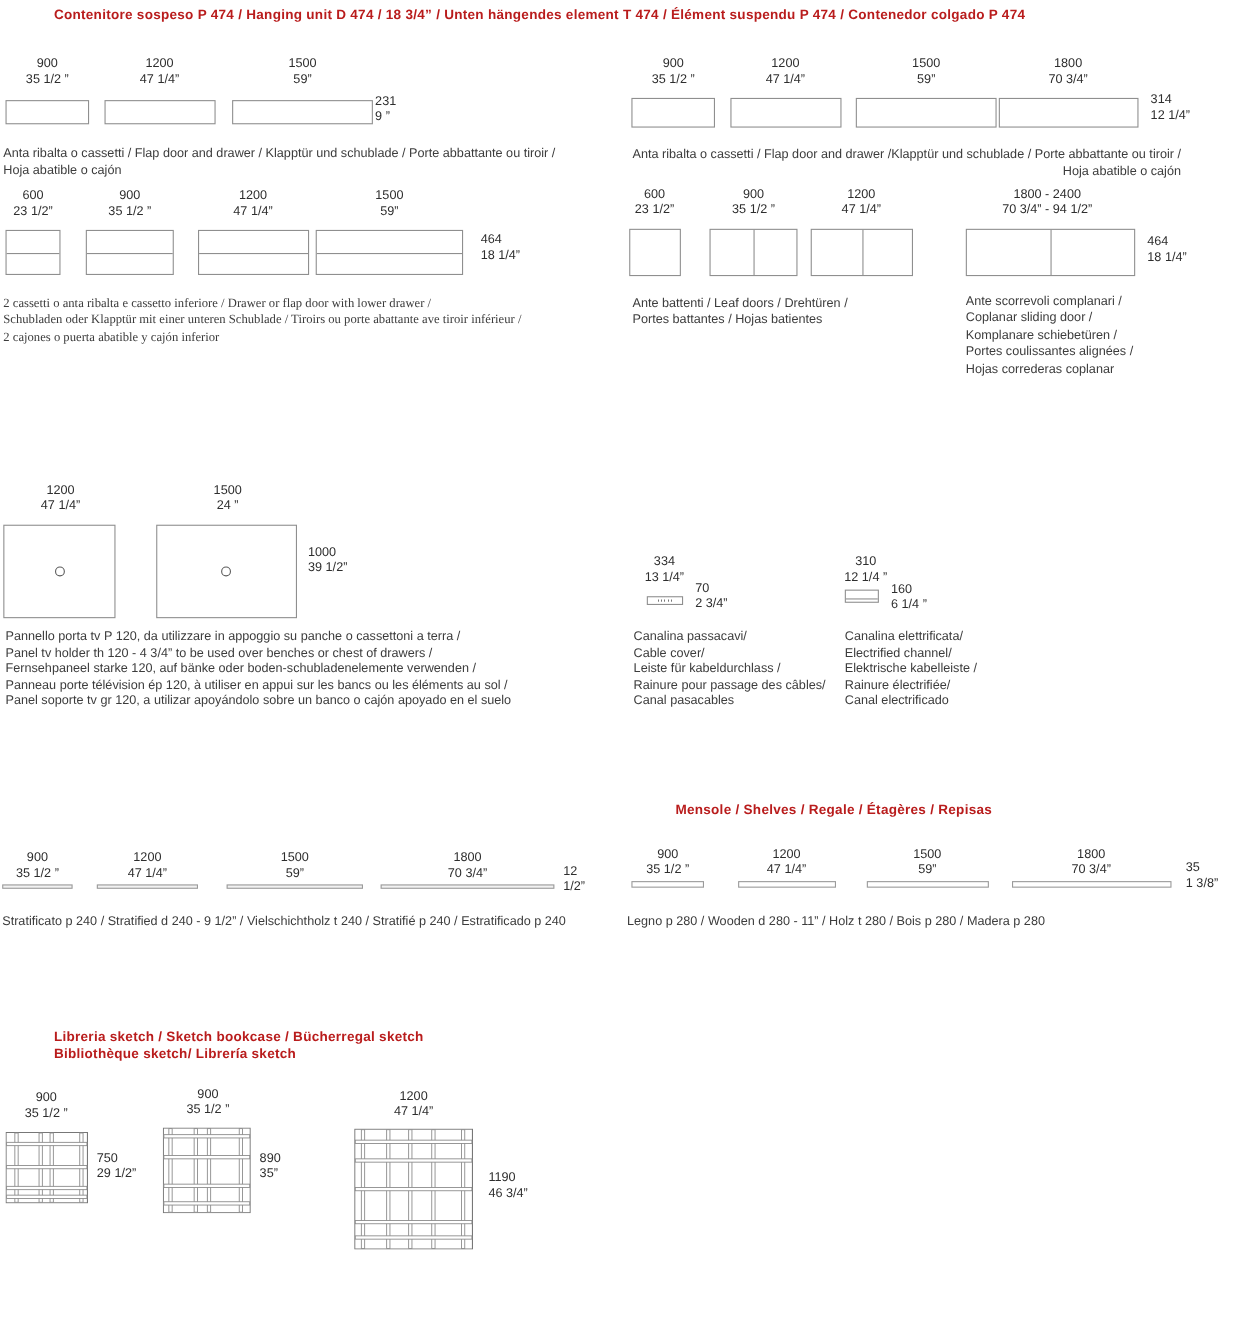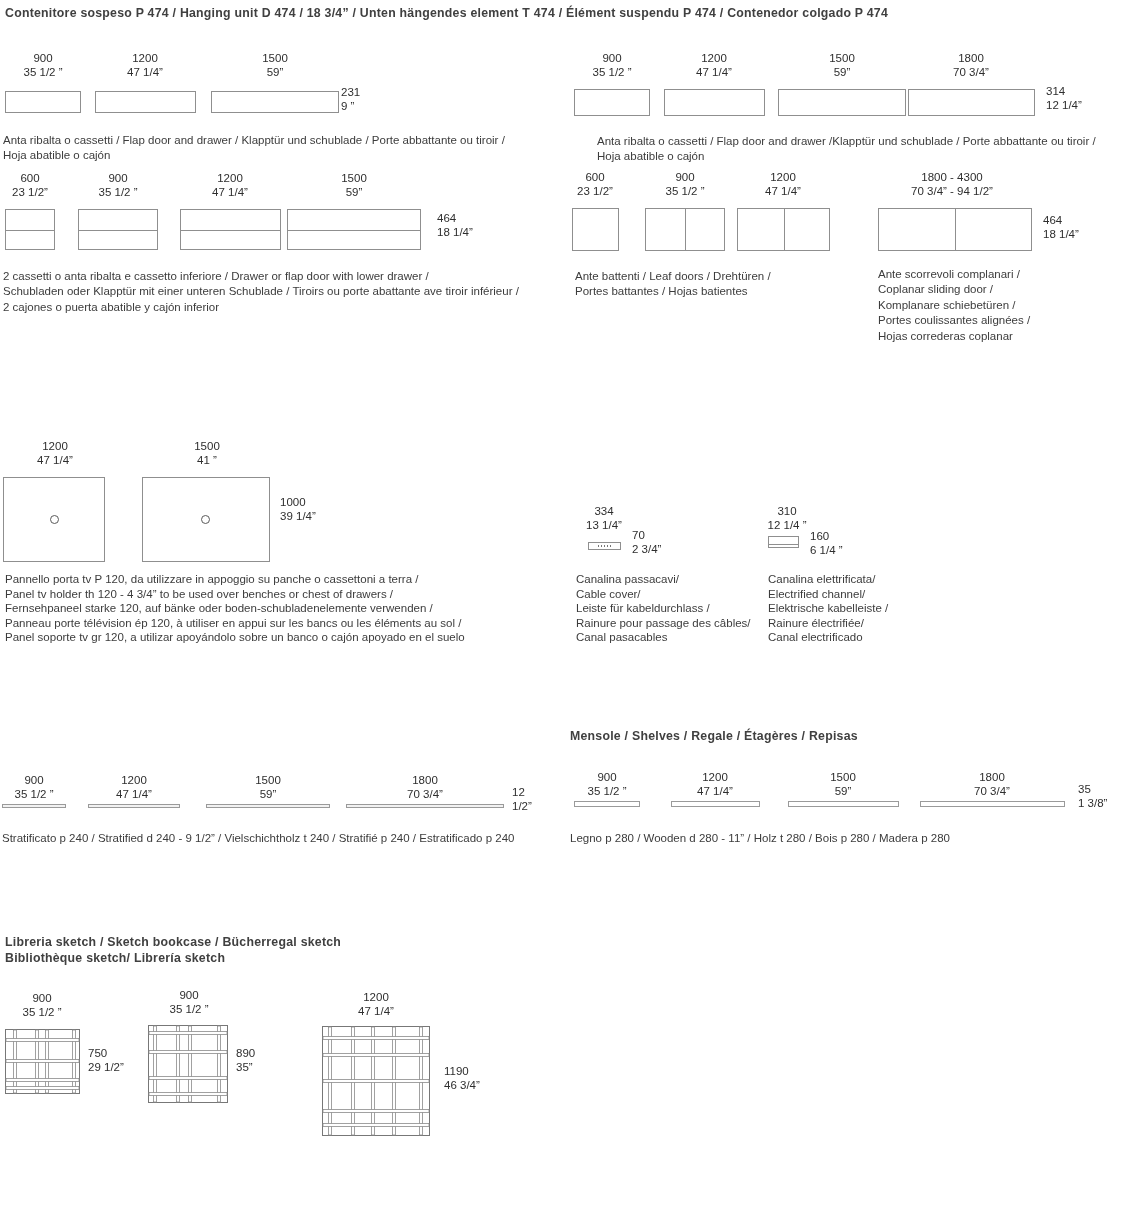--- a/index.html
+++ b/index.html
@@ -1,19 +1,19 @@
 <!DOCTYPE html>
 <html><head>
 <meta charset="utf-8">
 <style>
   html,body{margin:0;padding:0;background:#fff;}
   #page{position:relative;width:1121px;height:1210px;background:#ffffff;overflow:hidden;
         font-family:"Liberation Sans","DejaVu Sans",sans-serif;color:#3a3a3a;font-size:11.5px;}
   .abs{position:absolute;}
-  .sect{font-weight:bold;color:#404040;font-size:12.3px;letter-spacing:.25px;white-space:pre-line;line-height:15.5px;}
+  .sect{font-weight:bold;color:#b91c1c;font-size:12.3px;letter-spacing:.25px;white-space:pre-line;line-height:15.5px;margin-left:44px;}
   .dim{position:absolute;transform:translateX(-50%);text-align:center;white-space:nowrap;line-height:13.6px;color:#2e2e2e;}
   .dim span{display:block;}
   .hlab{position:absolute;white-space:nowrap;line-height:13.6px;color:#2e2e2e;}
   .hlab span{display:block;}
   .box{position:absolute;border:1px solid #8f8f8f;background:#fff;box-sizing:border-box;}
   .hdiv{position:absolute;left:0;right:0;top:50%;border-top:1px solid #8f8f8f;}
   .vdiv{position:absolute;top:0;bottom:0;left:50%;border-left:1px solid #8f8f8f;}
   .cap{position:absolute;white-space:pre-line;line-height:15.4px;color:#3c3c3c;}
   .cap.tight{line-height:14.6px;}
   .bar{position:absolute;box-sizing:border-box;border:1px solid #9a9a9a;background:#f2f2f2;}
@@ -70,21 +70,21 @@
       <span>70 3/4”</span>
   </div>
   <div class="box" style="left:574px;top:89px;width:76px;height:27px;"></div>
   <div class="box" style="left:664px;top:89px;width:101px;height:27px;"></div>
   <div class="box" style="left:778px;top:89px;width:128px;height:27px;"></div>
   <div class="box" style="left:908px;top:89px;width:127px;height:27px;"></div>
   <div class="hlab" style="left:1046px;top:85px;">
     <span>314</span>
       <span>12 1/4”</span>
   </div>
-  <div class="cap" style="left:597px;top:134px;">Anta ribalta o cassetti / Flap door and drawer /Klapptür und schublade / Porte abbattante ou tiroir /
+  <div class="cap" style="left:575px;top:134px;text-align:right;">Anta ribalta o cassetti / Flap door and drawer /Klapptür und schublade / Porte abbattante ou tiroir /
 Hoja abatible o cajón</div>
 
   <div class="dim" style="left:30px;top:172px;">
     <span>600</span>
       <span>23 1/2”</span>
   </div>
   <div class="dim" style="left:118px;top:172px;">
     <span>900</span>
       <span>35 1/2 ”</span>
   </div>
@@ -105,38 +105,38 @@
   <div class="box" style="left:180px;top:209px;width:101px;height:41px;">
       <div class="hdiv"></div>
     </div>
   <div class="box" style="left:287px;top:209px;width:134px;height:41px;">
       <div class="hdiv"></div>
     </div>
   <div class="hlab" style="left:437px;top:212px;">
     <span>464</span>
       <span>18 1/4”</span>
   </div>
-  <div class="cap" style="left:3px;top:269px;">2 cassetti o anta ribalta e cassetto inferiore / Drawer or flap door with lower drawer /
+  <div class="cap" style="left:3px;top:269px;font-family:Liberation Serif, serif;">2 cassetti o anta ribalta e cassetto inferiore / Drawer or flap door with lower drawer /
 Schubladen oder Klapptür mit einer unteren Schublade / Tiroirs ou porte abattante ave tiroir inférieur /
 2 cajones o puerta abatible y cajón inferior</div>
 
   <div class="dim" style="left:595px;top:171px;">
     <span>600</span>
       <span>23 1/2”</span>
   </div>
   <div class="dim" style="left:685px;top:171px;">
     <span>900</span>
       <span>35 1/2 ”</span>
   </div>
   <div class="dim" style="left:783px;top:171px;">
     <span>1200</span>
       <span>47 1/4”</span>
   </div>
   <div class="dim" style="left:952px;top:171px;">
-    <span>1800 - 4300</span>
+    <span>1800 - 2400</span>
       <span>70 3/4” - 94 1/2”</span>
   </div>
   <div class="box" style="left:572px;top:208px;width:47px;height:43px;"></div>
   <div class="box" style="left:645px;top:208px;width:80px;height:43px;">
       <div class="vdiv"></div>
     </div>
   <div class="box" style="left:737px;top:208px;width:93px;height:43px;">
       <div class="vdiv"></div>
     </div>
   <div class="box" style="left:878px;top:208px;width:154px;height:43px;">
@@ -154,29 +154,29 @@
   <div class="cap" style="left:575px;top:269px;">Ante battenti / Leaf doors / Drehtüren /
 Portes battantes / Hojas batientes</div>
 
 
   <div class="dim" style="left:55px;top:440px;">
     <span>1200</span>
       <span>47 1/4”</span>
   </div>
   <div class="dim" style="left:207px;top:440px;">
     <span>1500</span>
-      <span>41 ”</span>
+      <span>24 ”</span>
   </div>
   <div class="box" style="left:3px;top:477px;width:102px;height:85px;"></div>
   <div class="circle" style="left:50px;top:515px;"></div>
   <div class="box" style="left:142px;top:477px;width:128px;height:85px;"></div>
   <div class="circle" style="left:201px;top:515px;"></div>
   <div class="hlab" style="left:280px;top:496px;">
     <span>1000</span>
-      <span>39 1/4”</span>
+      <span>39 1/2”</span>
   </div>
   <div class="cap tight" style="left:5px;top:572px;">Pannello porta tv P 120, da utilizzare in appoggio su panche o cassettoni a terra /
 Panel tv holder th 120 - 4 3/4” to be used over benches or chest of drawers /
 Fernsehpaneel starke 120, auf bänke oder boden-schubladenelemente verwenden /
 Panneau porte télévision  ép 120, à utiliser en appui sur les bancs ou les éléments au sol /
 Panel soporte tv gr 120, a utilizar apoyándolo sobre un banco o cajón apoyado en el suelo</div>
 
   <div class="dim" style="left:604px;top:505px;">
     <span>334</span>
       <span>13 1/4”</span>

